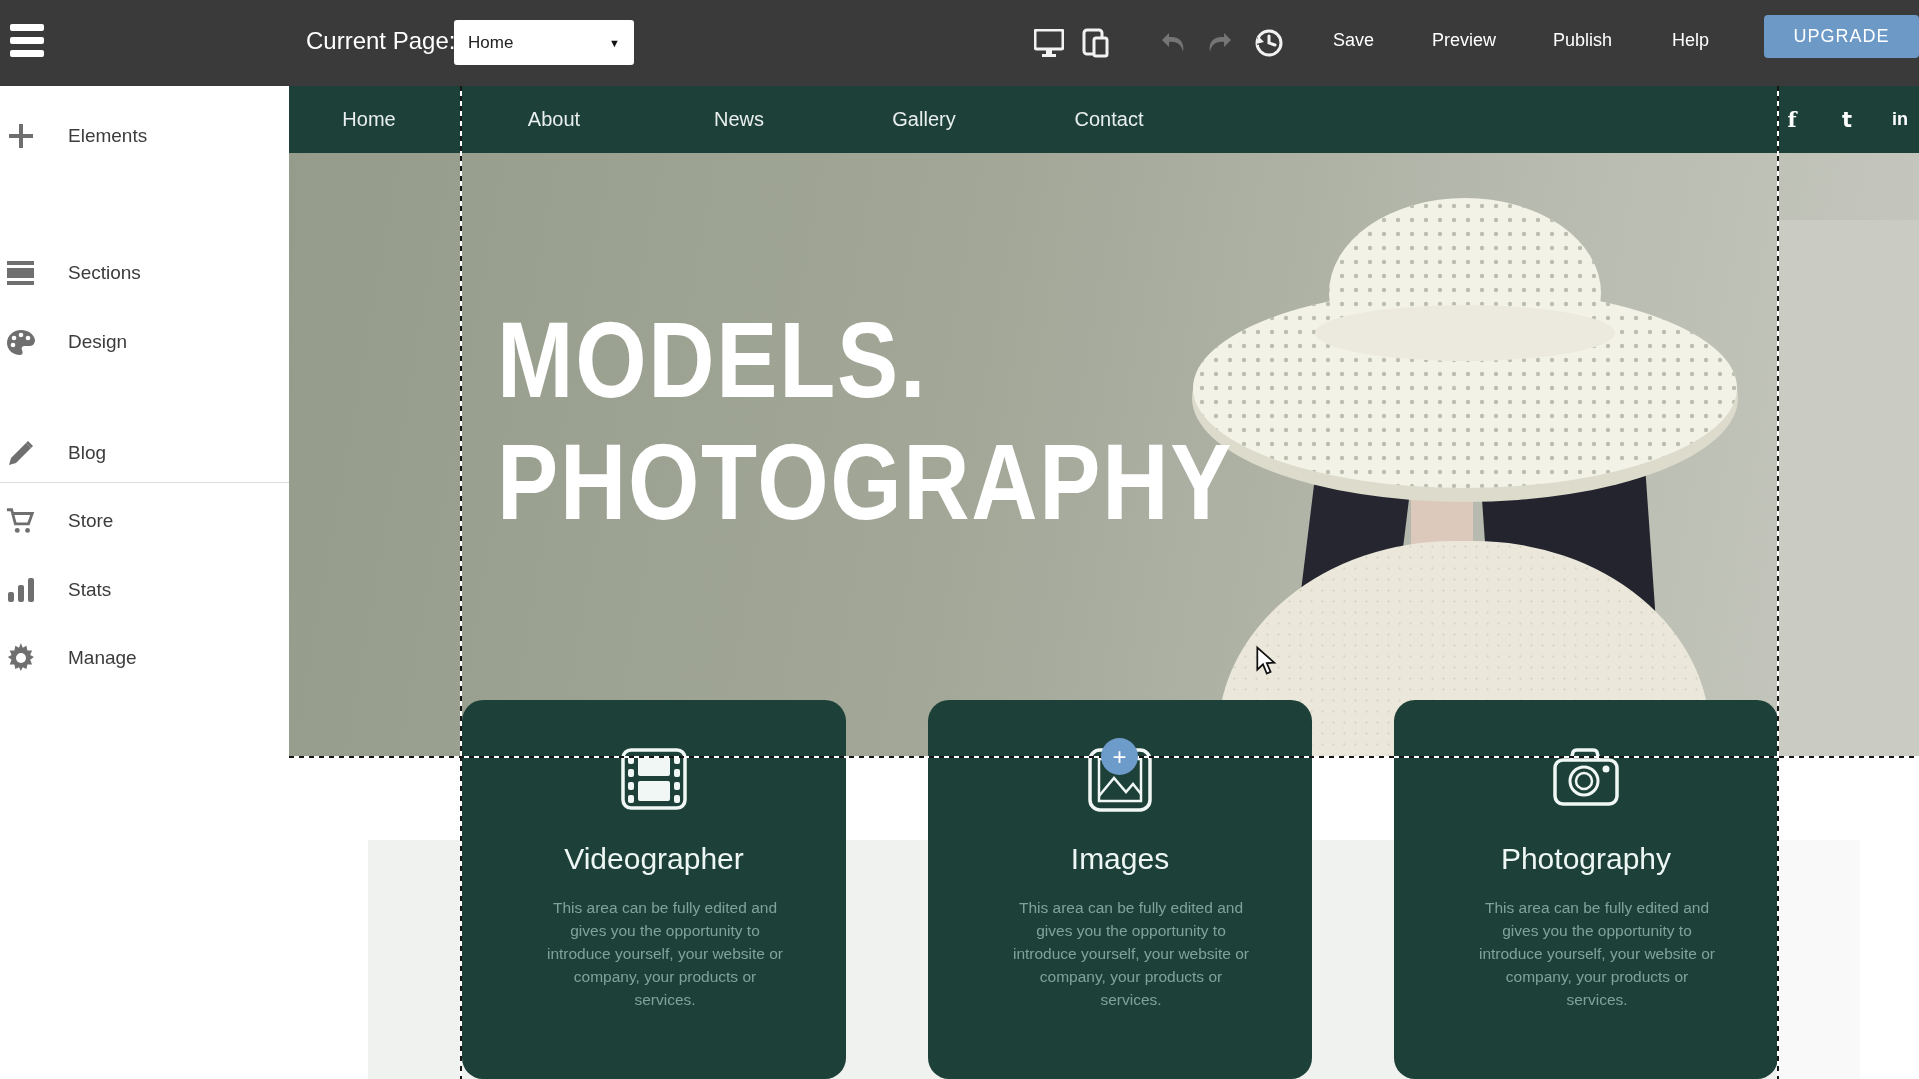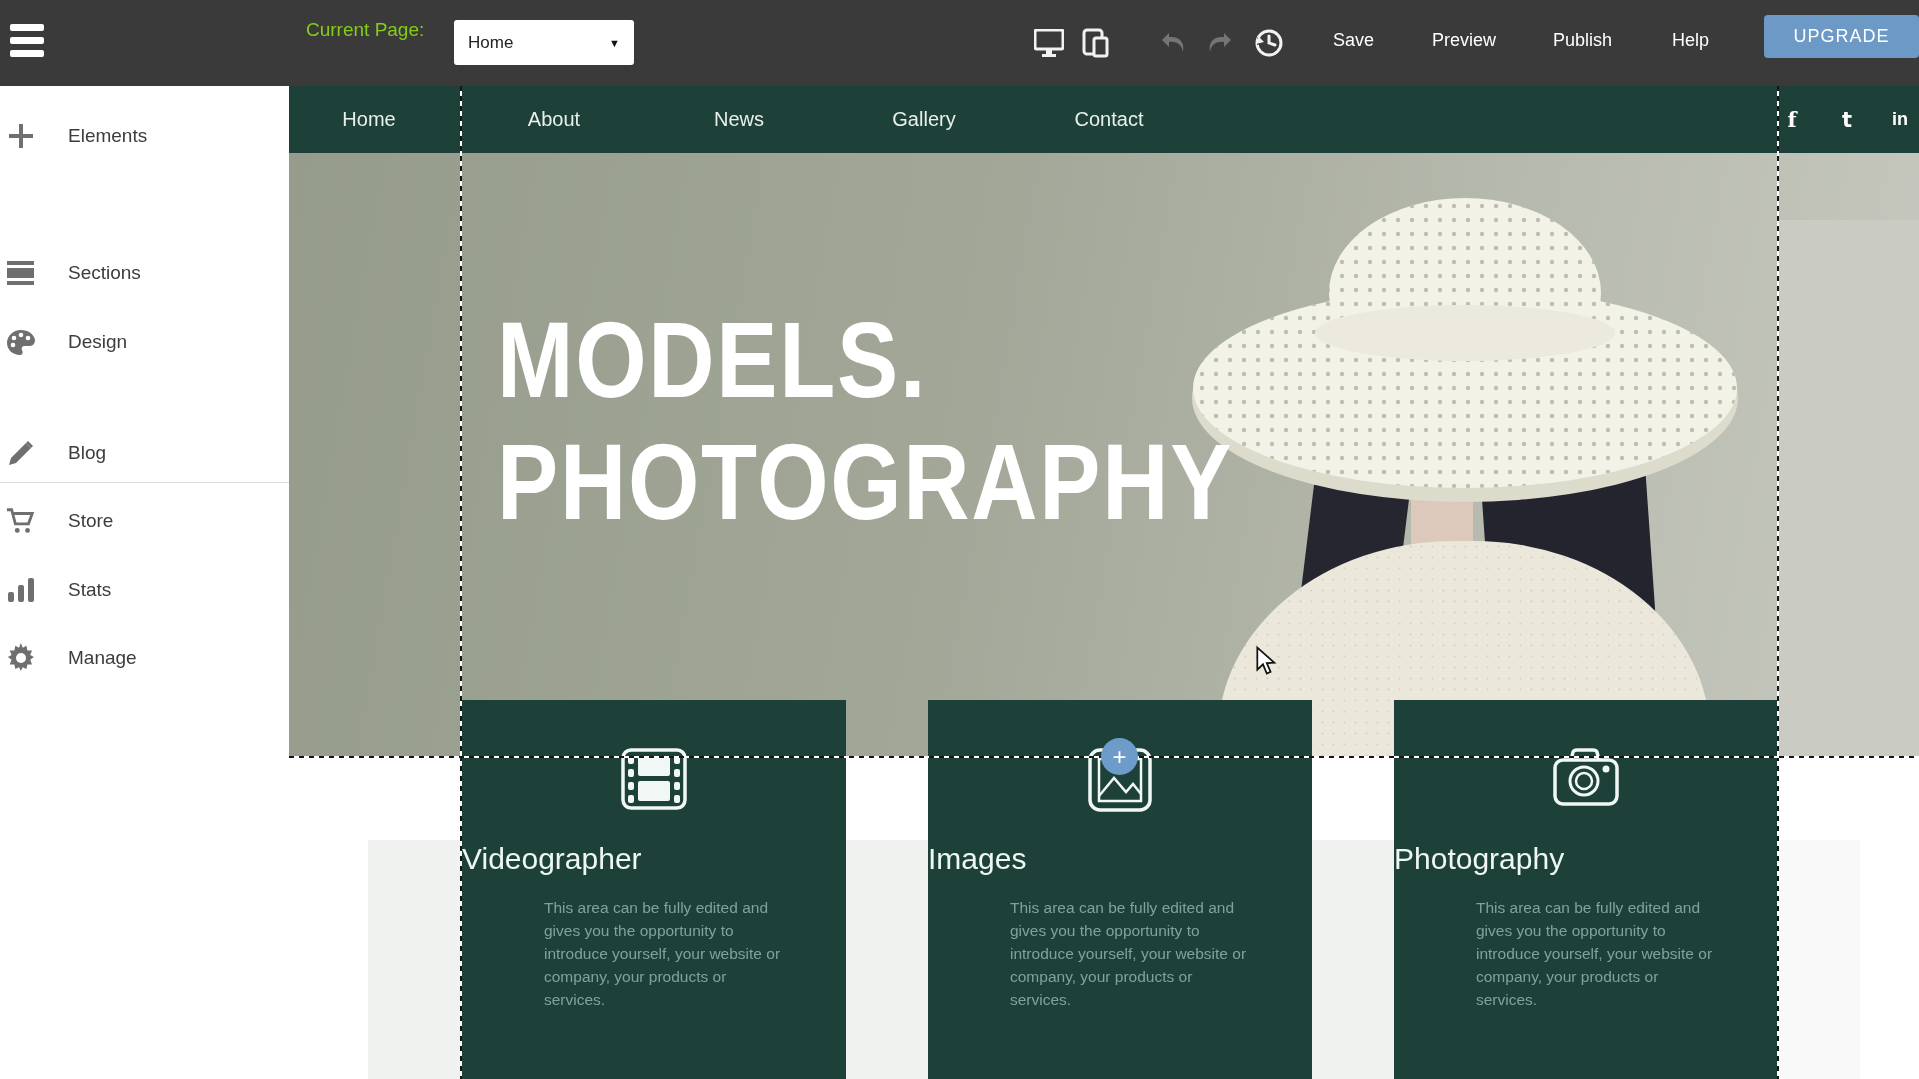--- a/index.html
+++ b/index.html
@@ -6,21 +6,21 @@
   *{box-sizing:border-box;}
   #stage{position:relative;width:1919px;height:1079px;overflow:hidden;
          font-family:"Liberation Sans",sans-serif;background:#fff;}
 
   
   .topbar{position:absolute;left:0;top:0;width:1919px;height:86px;background:#3a3a3a;z-index:40;}
   .hamburger{position:absolute;left:10px;top:24px;width:34px;height:38px;cursor:pointer;}
   .hamburger span{display:block;height:7px;background:#fff;border-radius:2px;margin-bottom:6px;}
   .logo{position:absolute;left:76px;top:18px;display:flex;align-items:center;gap:8px;}
   .logo-text{color:#fff;font-size:27px;font-weight:bold;letter-spacing:.5px;}
-  .curpage-label{position:absolute;left:306px;top:19px;color:#84cc16;font-size:19px;}
+  .curpage-label{position:absolute;left:306px;top:27px;color:#ffffff;font-size:24px;}
   .page-select{position:absolute;left:454px;top:20px;width:180px;height:45px;background:#fff;border-radius:3px;
                display:flex;align-items:center;padding:0 14px;font-size:17px;color:#222;cursor:pointer;}
   .page-select .caret{margin-left:auto;font-size:11px;color:#111;}
   .tb-icon{position:absolute;top:26px;width:34px;height:34px;display:flex;align-items:center;justify-content:center;cursor:pointer;}
   .tb-text{position:absolute;top:30px;color:#fff;font-size:18px;cursor:pointer;}
   .upgrade{position:absolute;right:0;top:15px;width:155px;height:43px;background:#6d99c7;color:#fff;
            font-size:18px;letter-spacing:1px;border:none;border-radius:4px;cursor:pointer;font-family:inherit;}
 
   
   .sidebar{position:absolute;left:0;top:86px;width:289px;height:993px;background:#fff;z-index:30;border-radius:7px;}
@@ -58,21 +58,21 @@
   .hair-r{position:absolute;left:1198px;top:210px;width:165px;height:410px;background:#24242e;border-radius:60px;
           transform:rotate(-4deg);z-index:2;}
   .hero-fade{position:absolute;left:1488px;top:67px;width:142px;height:604px;background:#caccc4;z-index:6;}
 
   
   .bottom{position:absolute;left:0;top:671px;width:1630px;height:322px;background:#fff;z-index:2;}
   .gray-panel{position:absolute;left:79px;top:83px;width:1492px;height:239px;background:#f0f2f0;}
   .bottom-fade{position:absolute;left:1488px;top:671px;width:142px;height:322px;background:rgba(255,255,255,.5);z-index:6;}
 
   
-  .card{position:absolute;top:614px;width:384px;height:379px;background:#1d4139;z-index:7;text-align:left;}
+  .card{position:absolute;top:614px;width:384px;height:379px;background:#1d4139;z-index:7;text-align:center;border-radius:21px;}
   .card .c-icon{position:absolute;left:50%;top:48px;transform:translateX(-50%);}
   .card .c-title{position:absolute;left:0;right:0;top:142px;color:#eff7f4;font-size:30px;}
   .card .c-body{position:absolute;left:60px;right:60px;top:196px;color:#7fa39a;font-size:15.5px;line-height:23px;margin-left:22px;}
   .badge{position:absolute;left:812px;top:652px;width:37px;height:37px;border-radius:50%;background:#6d9bca;
          color:#fff;font-size:24px;display:flex;align-items:center;justify-content:center;z-index:12;cursor:pointer;}
 
   
   .dash-v{position:absolute;top:0;width:2px;height:993px;z-index:10;
           background:repeating-linear-gradient(180deg,#161616 0 5px,#ffffff 5px 10px);}
   .dash-h{position:absolute;left:0;top:670px;width:1630px;height:2px;z-index:10;

